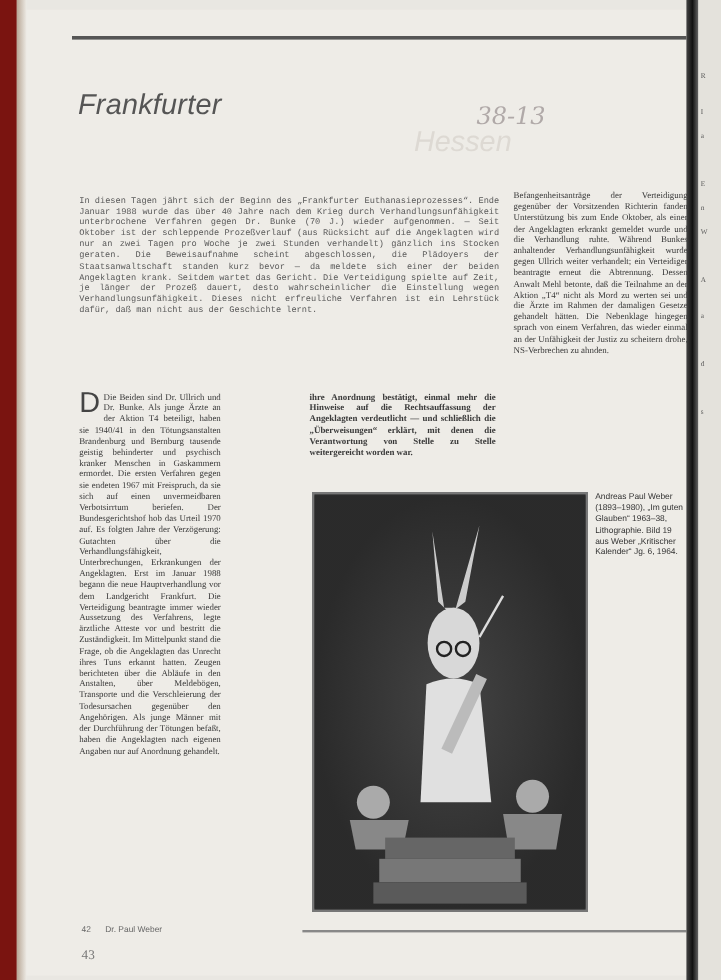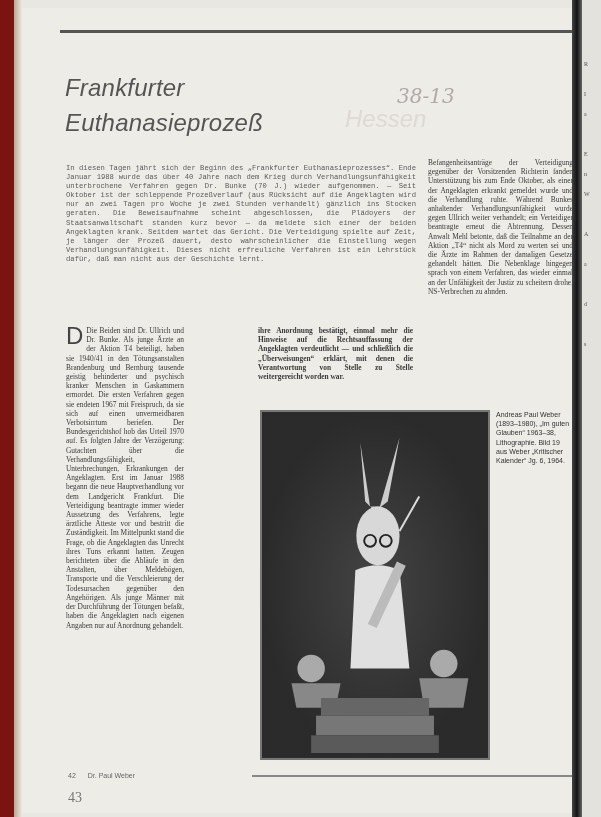--- a/index.html
+++ b/index.html
@@ -18,37 +18,36 @@
   .col{position:absolute;font-family:"Liberation Serif",serif;font-size:7.4px;line-height:9.2px;color:#3a3a3a;text-align:justify;}
   .col1{left:66px;top:326px;width:118px;}
   .col-mid{left:258px;top:326px;width:155px;font-weight:bold;}
   .col3{left:428px;top:158px;width:145px;}
   .dropcap{float:left;font-family:"Liberation Sans",sans-serif;font-size:24px;line-height:20px;margin-right:3px;color:#444;}
   .figure{position:absolute;left:260px;top:410px;width:230px;height:350px;background:#2d2d2d;border:2px solid #777;box-sizing:border-box;overflow:hidden;}
   .figure svg{width:100%;height:100%;display:block;}
   .caption{position:absolute;left:496px;top:410px;width:76px;font-size:7px;line-height:9.2px;color:#333;}
   .footer{position:absolute;left:68px;top:772px;font-size:7px;color:#666;}
   .footer .pn{margin-right:10px;}
-  .folio{position:absolute;left:68px;top:790px;font-size:14px;color:#777;font-family:"Liberation Serif",serif;}
+  .folio{position:absolute;left:68px;top:790px;font-size:11px;color:#777;font-family:"Liberation Serif",serif;}
   .rule-b{position:absolute;left:252px;top:775px;width:320px;height:2px;background:#888;}
 </style>
 </head>
 <body>
 
 <div class="edge-left"></div>
 <div class="edge-left-inner"></div>
 
 <div class="page"></div>
 
 <div class="top-rule"></div>
 <div class="ghost-title">Hessen</div>
 
 <div class="title">
   <div>Frankfurter</div>
-  <div>Euthanasieprozeß</div>
 </div>
 <div class="handnote">38-13</div>
 
 <div class="lead">In diesen Tagen jährt sich der Beginn des „Frankfurter Euthanasieprozesses“. Ende Januar 1988 wurde das über 40 Jahre nach dem Krieg durch Verhandlungsunfähigkeit unterbrochene Verfahren gegen Dr. Bunke (70 J.) wieder aufgenommen. — Seit Oktober ist der schleppende Prozeßverlauf (aus Rücksicht auf die Angeklagten wird nur an zwei Tagen pro Woche je zwei Stunden verhandelt) gänzlich ins Stocken geraten. Die Beweisaufnahme scheint abgeschlossen, die Plädoyers der Staatsanwaltschaft standen kurz bevor — da meldete sich einer der beiden Angeklagten krank. Seitdem wartet das Gericht. Die Verteidigung spielte auf Zeit, je länger der Prozeß dauert, desto wahrscheinlicher die Einstellung wegen Verhandlungsunfähigkeit. Dieses nicht erfreuliche Verfahren ist ein Lehrstück dafür, daß man nicht aus der Geschichte lernt.</div>
 
 <div class="col col1">
   <span class="dropcap">D</span><span>Die Beiden sind Dr. Ullrich und Dr. Bunke. Als junge Ärzte an der Aktion T4 beteiligt, haben sie 1940/41 in den Tötungsanstalten Brandenburg und Bernburg tausende geistig behinderter und psychisch kranker Menschen in Gaskammern ermordet. Die ersten Verfahren gegen sie endeten 1967 mit Freispruch, da sie sich auf einen unvermeidbaren Verbotsirrtum beriefen. Der Bundesgerichtshof hob das Urteil 1970 auf. Es folgten Jahre der Verzögerung: Gutachten über die Verhandlungsfähigkeit, Unterbrechungen, Erkrankungen der Angeklagten. Erst im Januar 1988 begann die neue Hauptverhandlung vor dem Landgericht Frankfurt. Die Verteidigung beantragte immer wieder Aussetzung des Verfahrens, legte ärztliche Atteste vor und bestritt die Zuständigkeit. Im Mittelpunkt stand die Frage, ob die Angeklagten das Unrecht ihres Tuns erkannt hatten. Zeugen berichteten über die Abläufe in den Anstalten, über Meldebögen, Transporte und die Verschleierung der Todesursachen gegenüber den Angehörigen. Als junge Männer mit der Durchführung der Tötungen befaßt, haben die Angeklagten nach eigenen Angaben nur auf Anordnung gehandelt.</span>
 </div>
 
 <div class="col col-mid">ihre Anordnung bestätigt, einmal mehr die Hinweise auf die Rechtsauffassung der Angeklagten verdeutlicht — und schließlich die „Überweisungen“ erklärt, mit denen die Verantwortung von Stelle zu Stelle weitergereicht worden war.</div>

